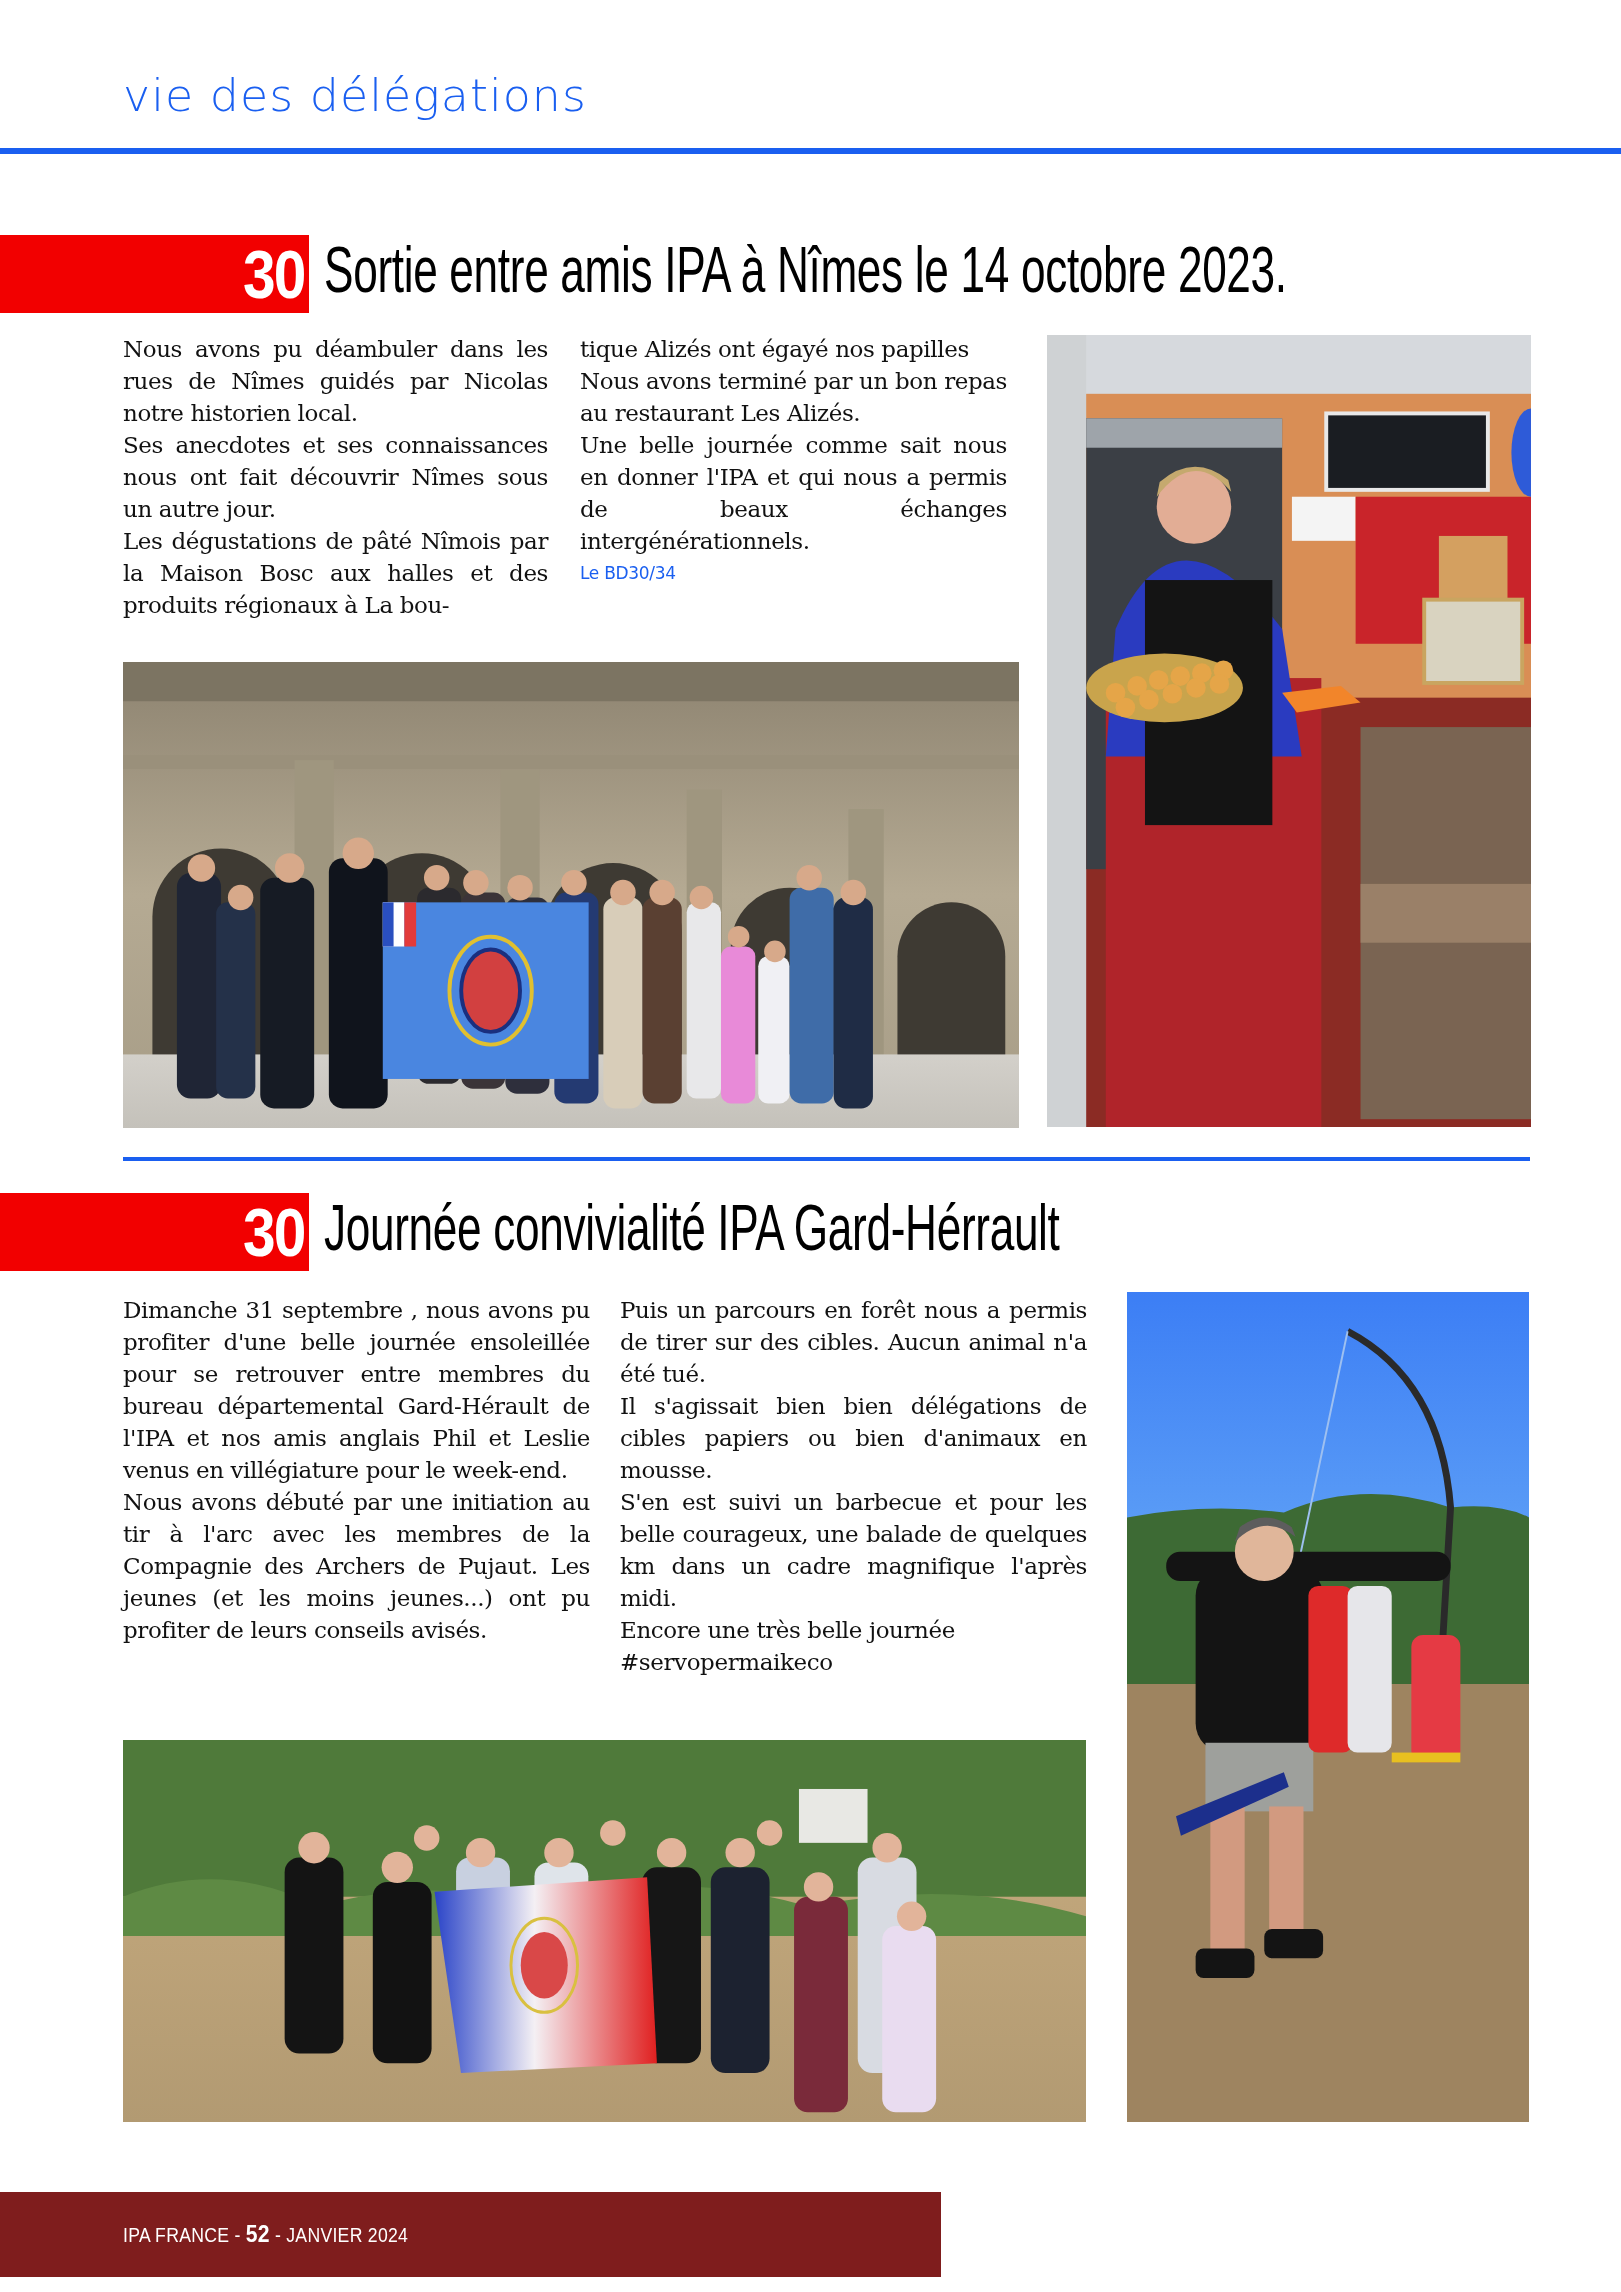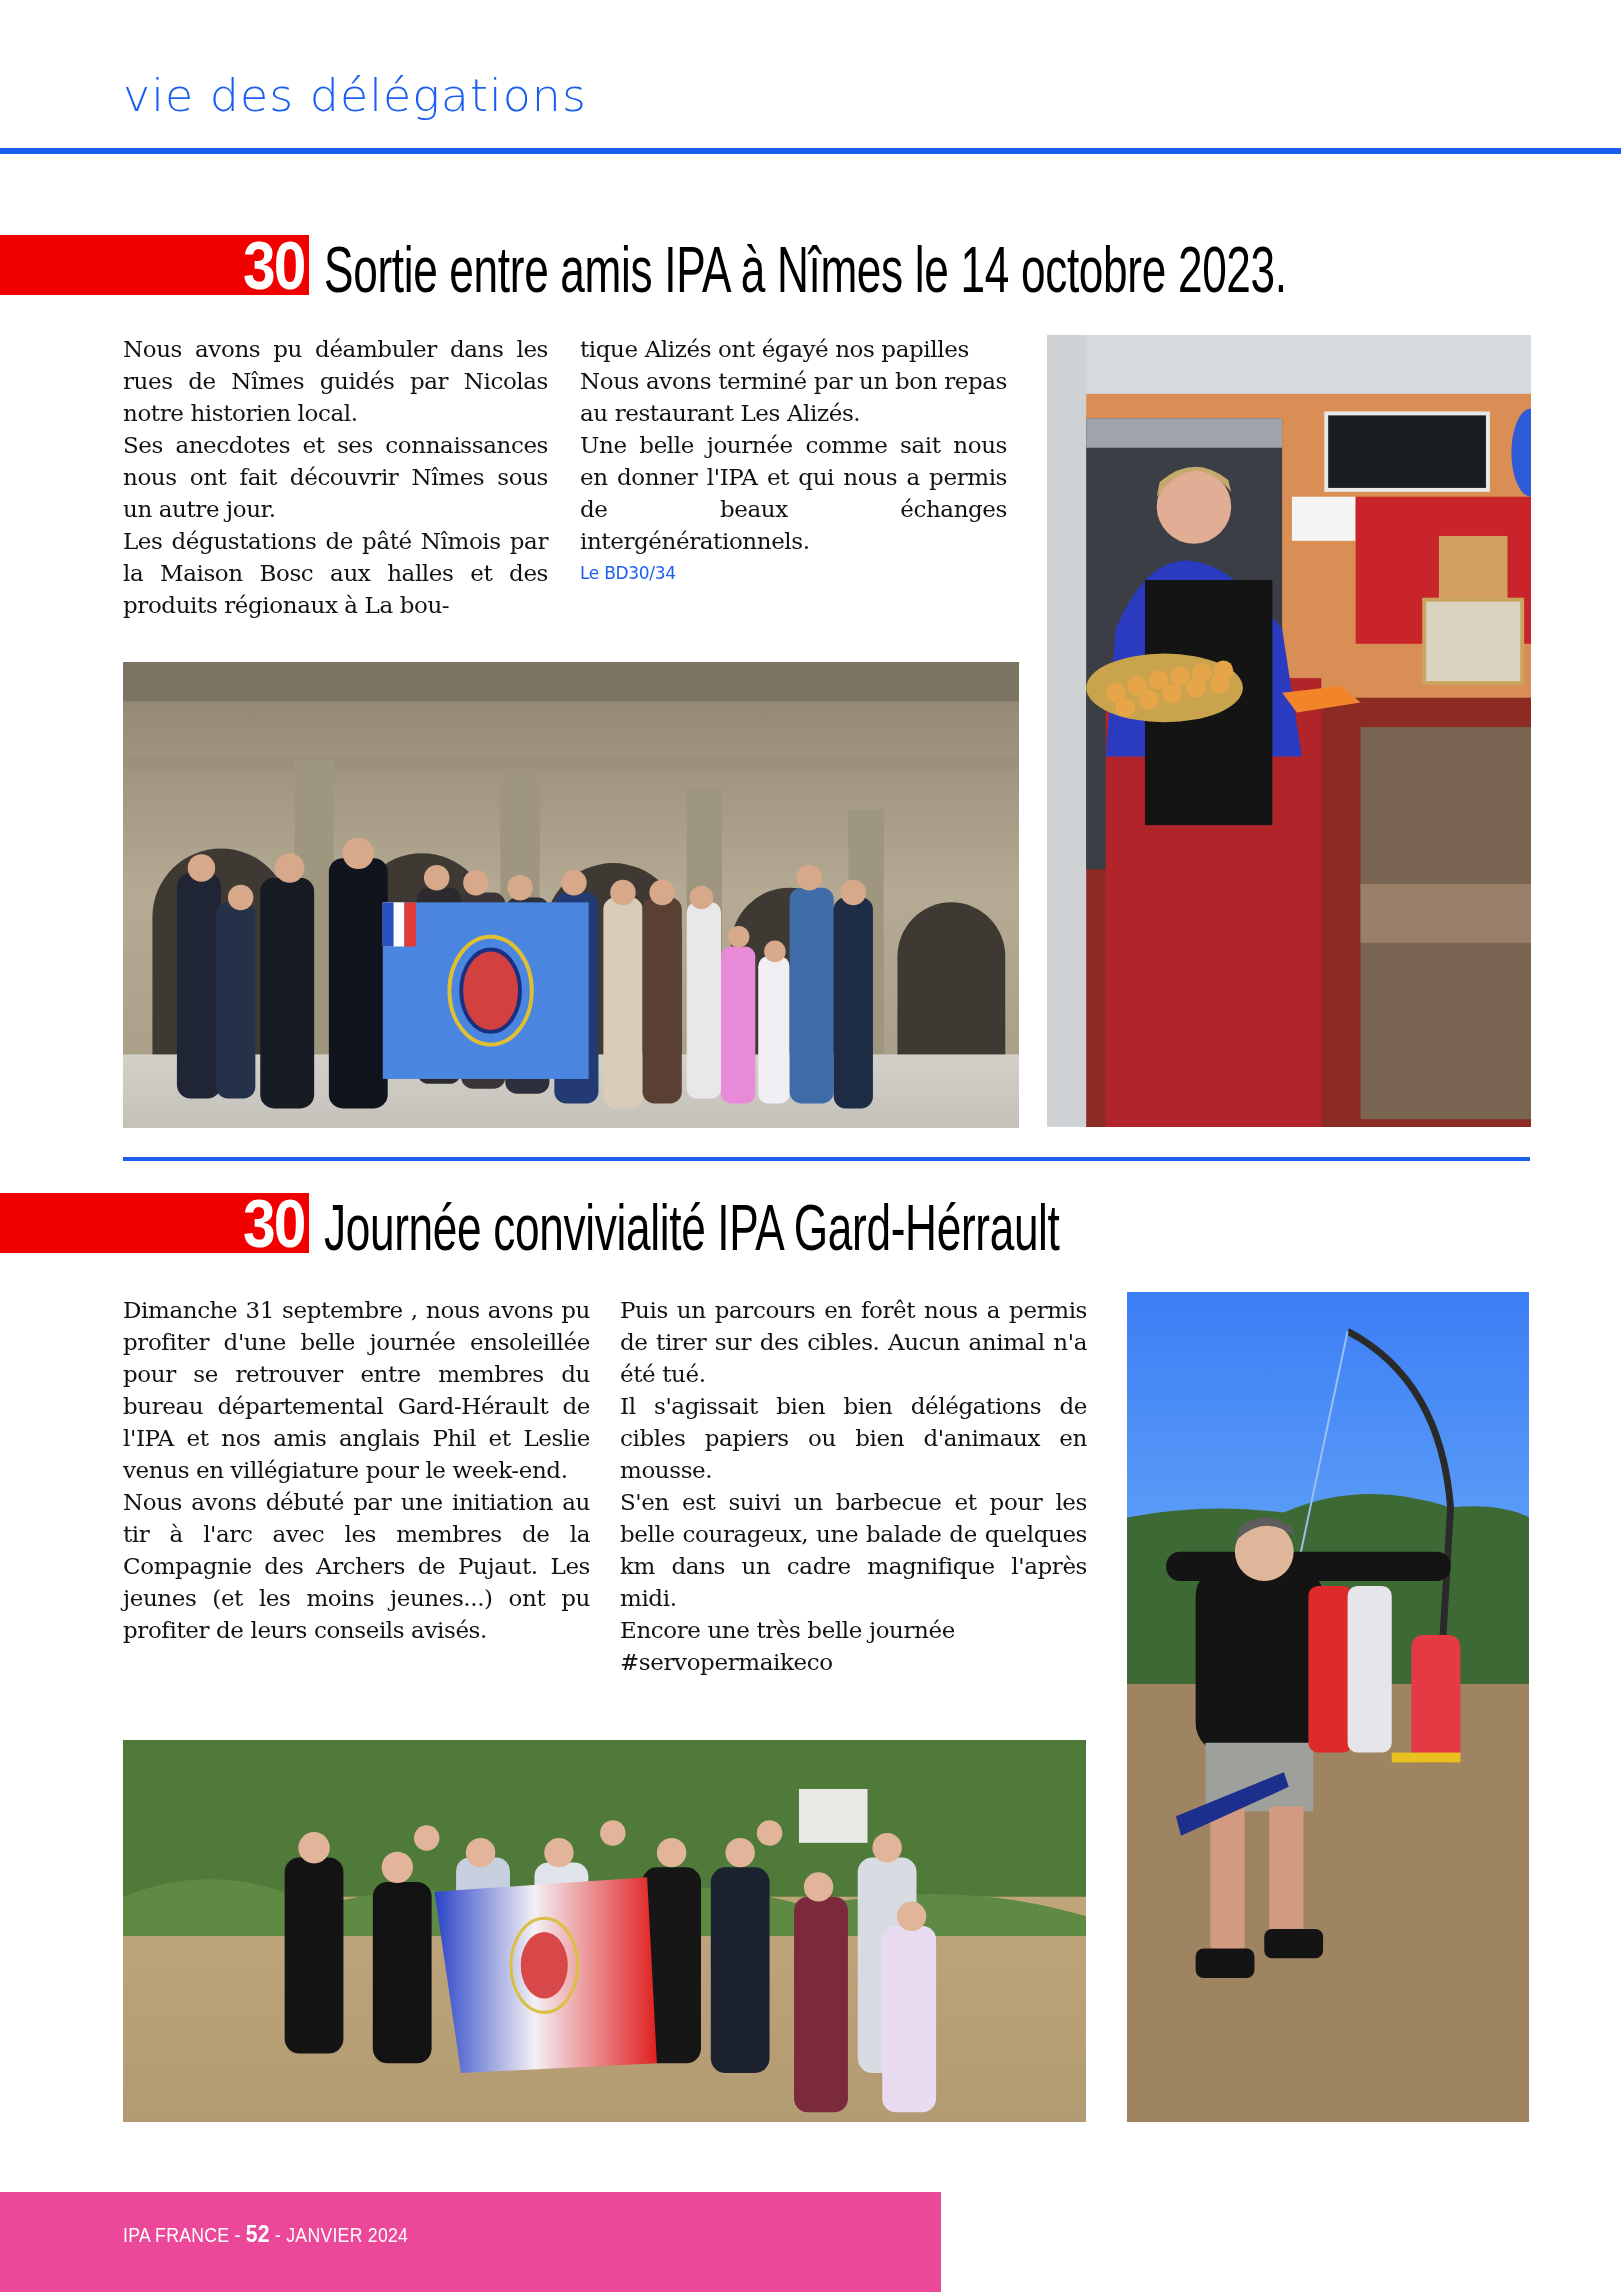--- a/index.html
+++ b/index.html
@@ -8,21 +8,21 @@
 
     .section-label {
       position: absolute; left: 123px; top: 69px;
       font-family: "DejaVu Sans", sans-serif; font-weight: 200;
       font-size: 45px; letter-spacing: 1px; color: #1a5ff0;
       transform: scaleX(1.02); transform-origin: left;
     }
     .top-rule { position: absolute; left: 0; top: 148px; width: 1621px; height: 5.9px; background: #1a5ff0; }
 
     .heading-bar {
-      position: absolute; left: 0; height: 60px; background: #f20000;
+      position: absolute; left: 0; height: 78px; background: #f20000;
       display: flex; align-items: center; justify-content: flex-end; padding-right: 3.9px; padding-left: 16px;
     }
     .heading-num {
       font-family: "Liberation Sans", sans-serif; font-weight: 700; color: #fff;
       font-size: 69px; line-height: 69px; letter-spacing: -2px;
       transform: scaleX(0.85); transform-origin: right;
     }
     .heading-title {
       position: absolute; font-family: "Liberation Sans", sans-serif; font-weight: 400;
       color: #000; font-size: 65px; line-height: 69px; white-space: nowrap;
@@ -37,21 +37,21 @@
     .col .signature {
       font-family: "DejaVu Sans", sans-serif; color: #1a5ff0; font-size: 17px; letter-spacing: -0.3px;
     }
 
     .mid-rule { position: absolute; left: 123px; top: 1157px; width: 1407px; height: 3.9px; background: #1a5ff0; }
 
     .photo { position: absolute; overflow: hidden; }
     .photo svg { display: block; width: 100%; height: 100%; }
 
     .footer {
-      position: absolute; left: 0; top: 2192px; width: 941px; height: 101px; background: #ec4899;
+      position: absolute; left: 0; top: 2192px; width: 941px; height: 85px; background: #7f1d1d;
     }
     .footer-text {
       position: absolute; left: 123px; top: 29px; color: #fff;
       font-family: "Liberation Sans", sans-serif; font-size: 19.6px; letter-spacing: 0.3px;
       transform: scaleX(0.9); transform-origin: left;
     }
     .footer-text .page-num { font-weight: 700; font-size: 23.5px; }
   </style>
 </head>
 <body>

